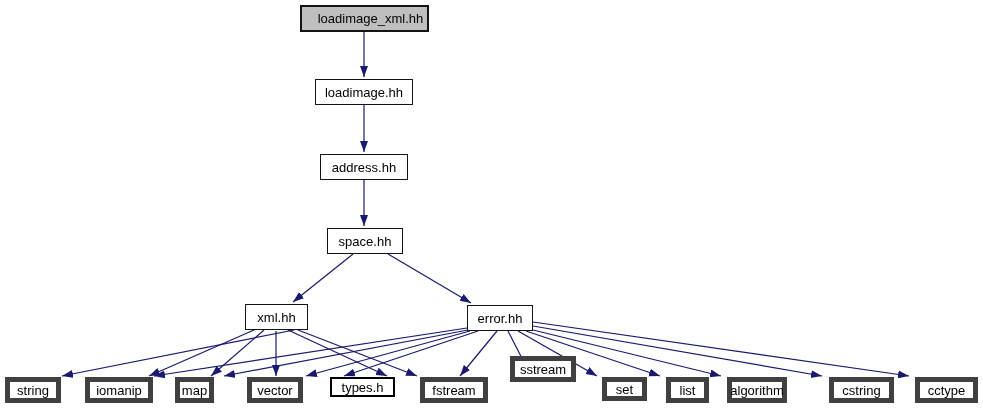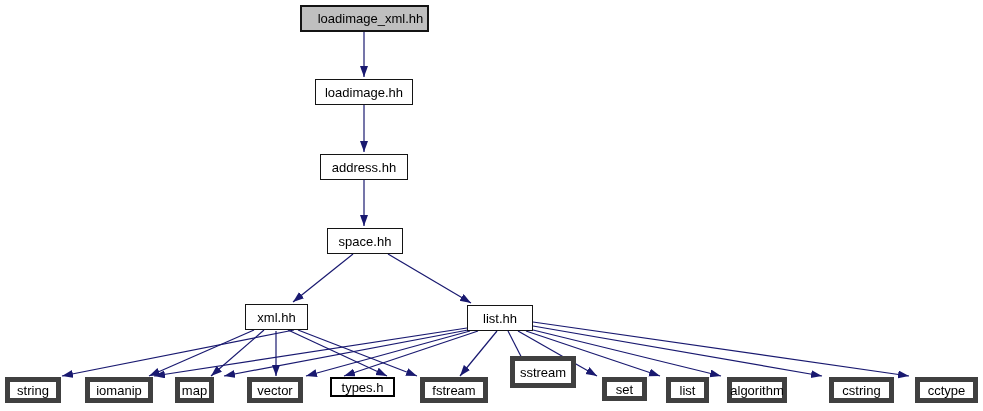--- a/index.html
+++ b/index.html
@@ -101,21 +101,21 @@
 
   <div class="node" style="left:245px;top:304px;width:63px;height:26px">
     <span>xml.hh</span>
   </div>
 
   <div class="node" style="left:327px;top:228px;width:76px;height:26px">
     <span>space.hh</span>
   </div>
 
   <div class="node" style="left:467px;top:305px;width:66px;height:26px">
-    <span>list.hh</span>
+    <span>error.hh</span>
   </div>
 
   <div class="node leaf" style="left:5px;top:377px;width:56px;height:26px">
     <span>string</span>
   </div>
 
   <div class="node leaf" style="left:85px;top:377px;width:68px;height:26px">
     <span>iomanip</span>
   </div>
 
@@ -128,21 +128,21 @@
   </div>
 
   <div class="node linked-leaf" style="left:330px;top:377px;width:65px;height:20px">
     <span>types.h</span>
   </div>
 
   <div class="node leaf" style="left:420px;top:377px;width:68px;height:26px">
     <span>fstream</span>
   </div>
 
-  <div class="node leaf" style="left:510px;top:356px;width:66px;height:32px">
+  <div class="node leaf" style="left:510px;top:356px;width:66px;height:26px">
     <span>sstream</span>
   </div>
 
   <div class="node leaf" style="left:602px;top:377px;width:45px;height:24px">
     <span>set</span>
   </div>
 
   <div class="node leaf" style="left:666px;top:377px;width:43px;height:26px">
     <span>list</span>
   </div>

